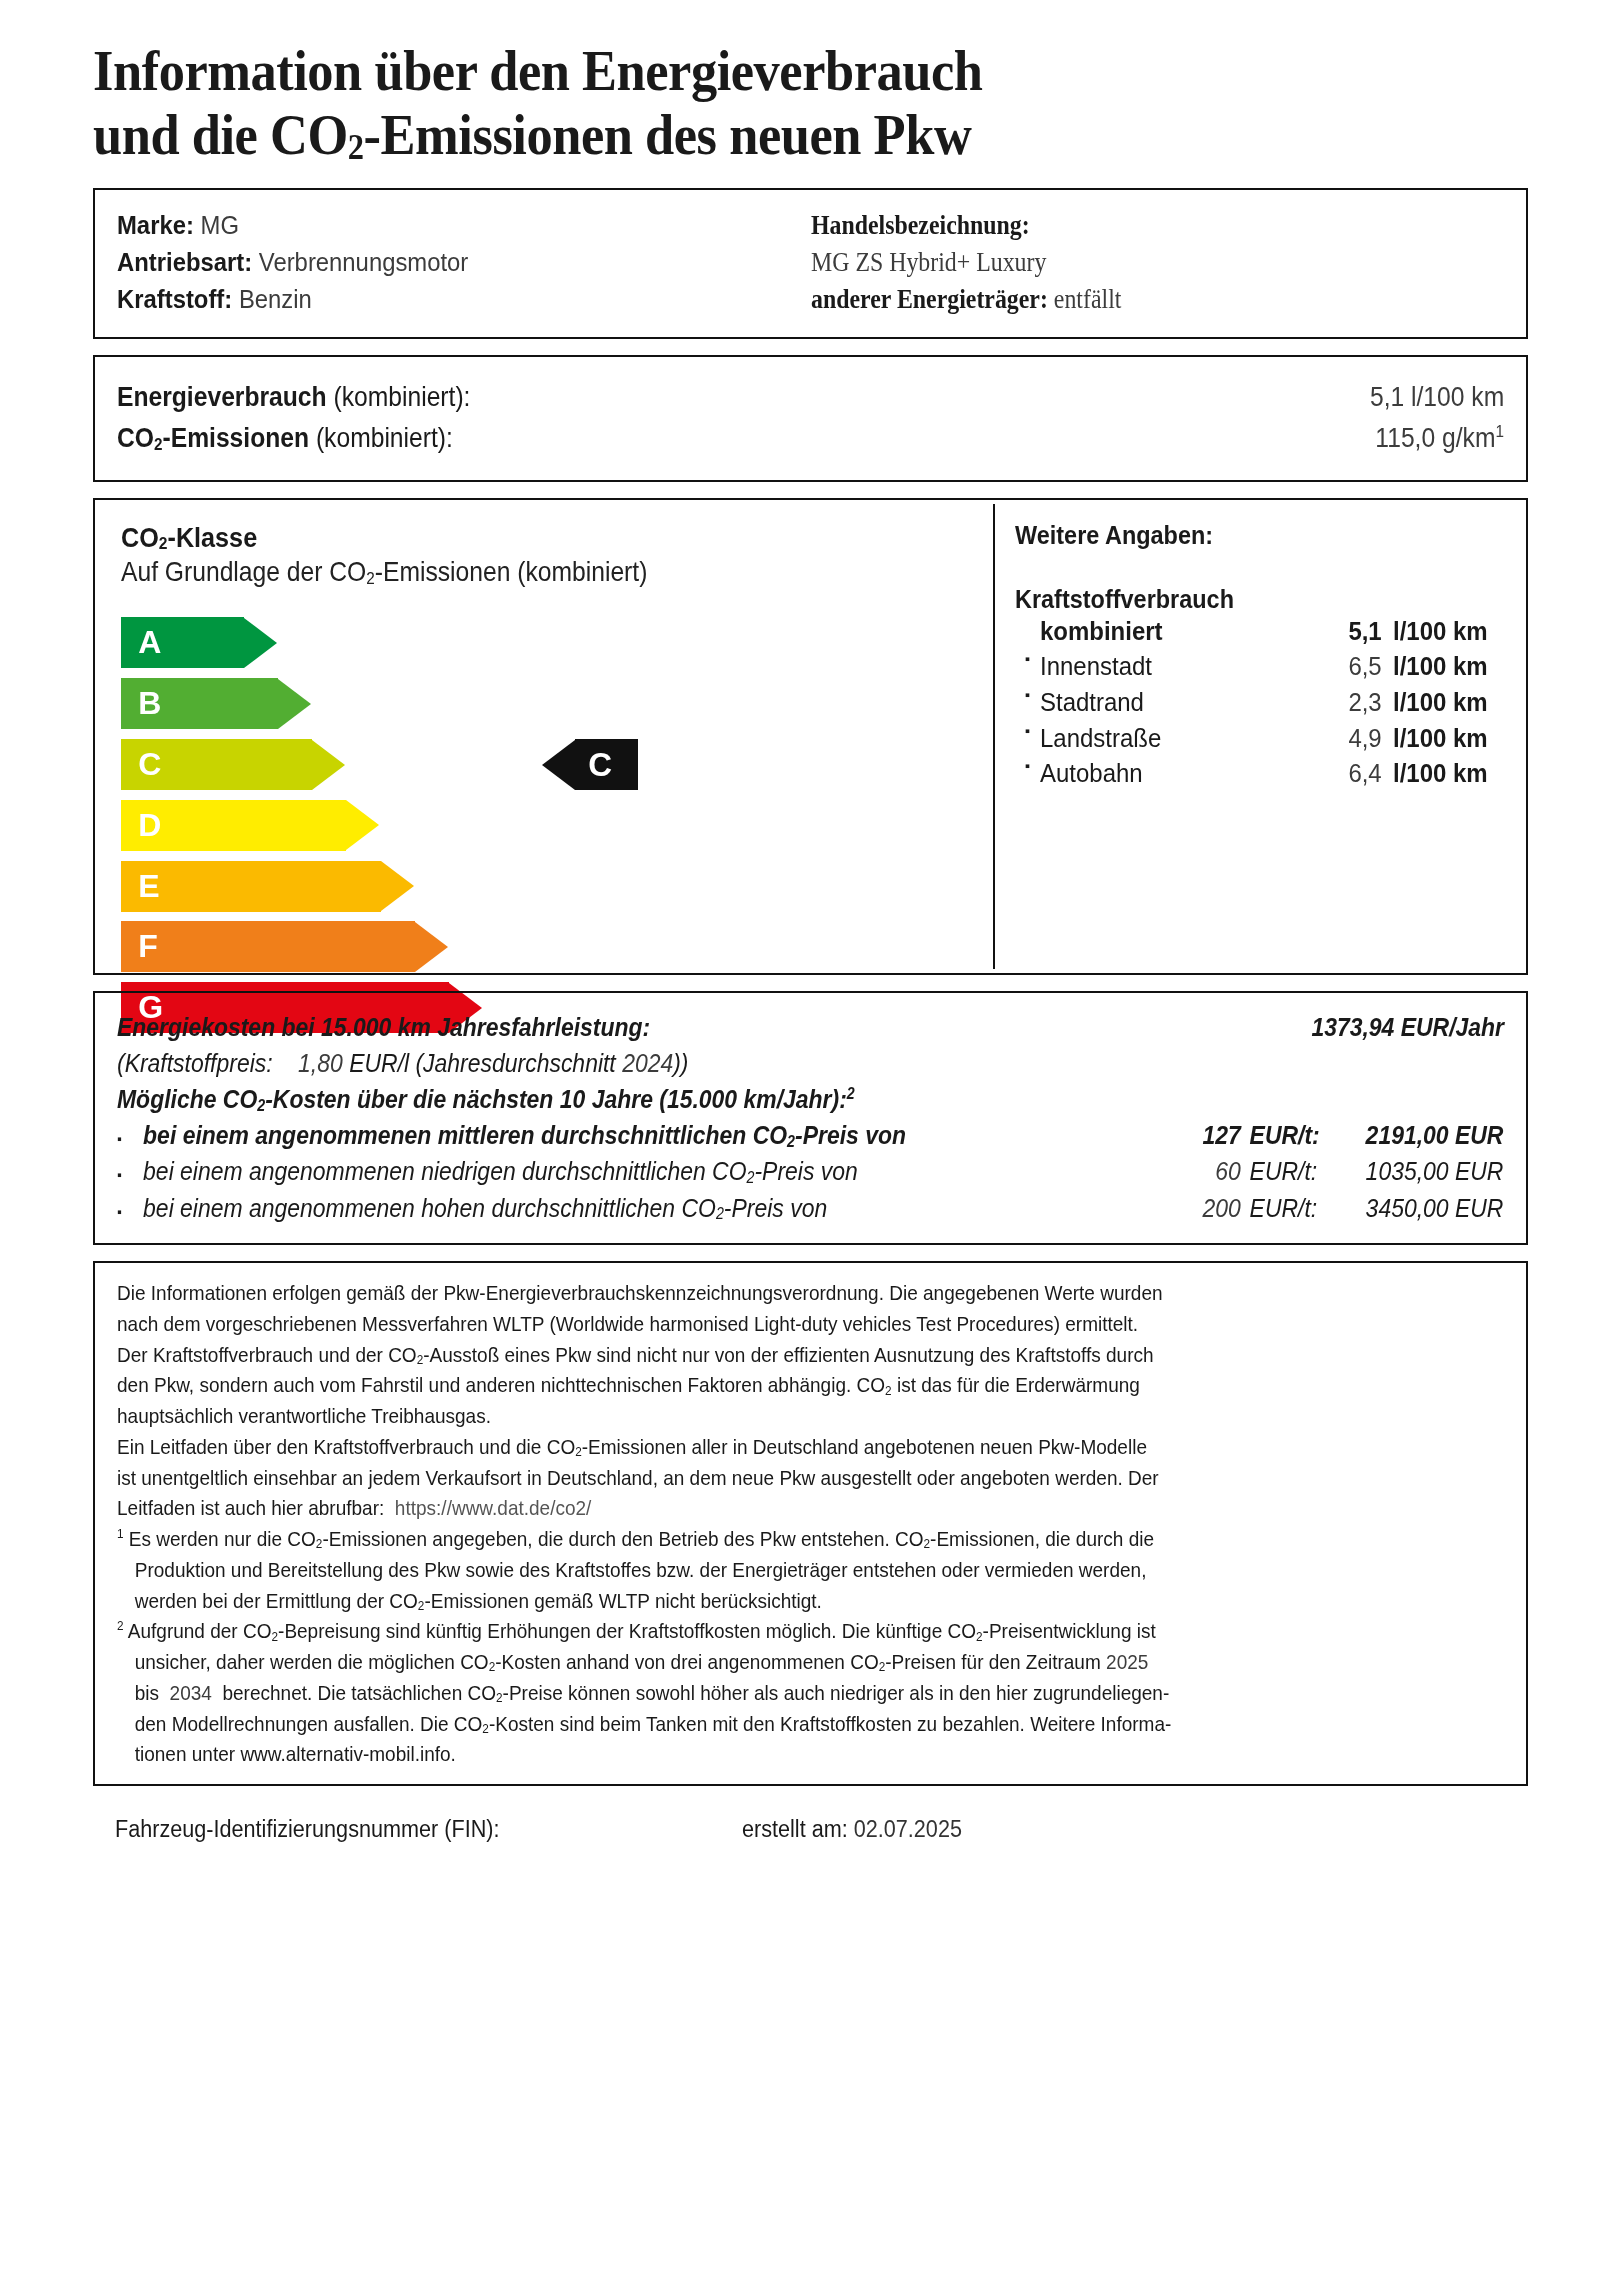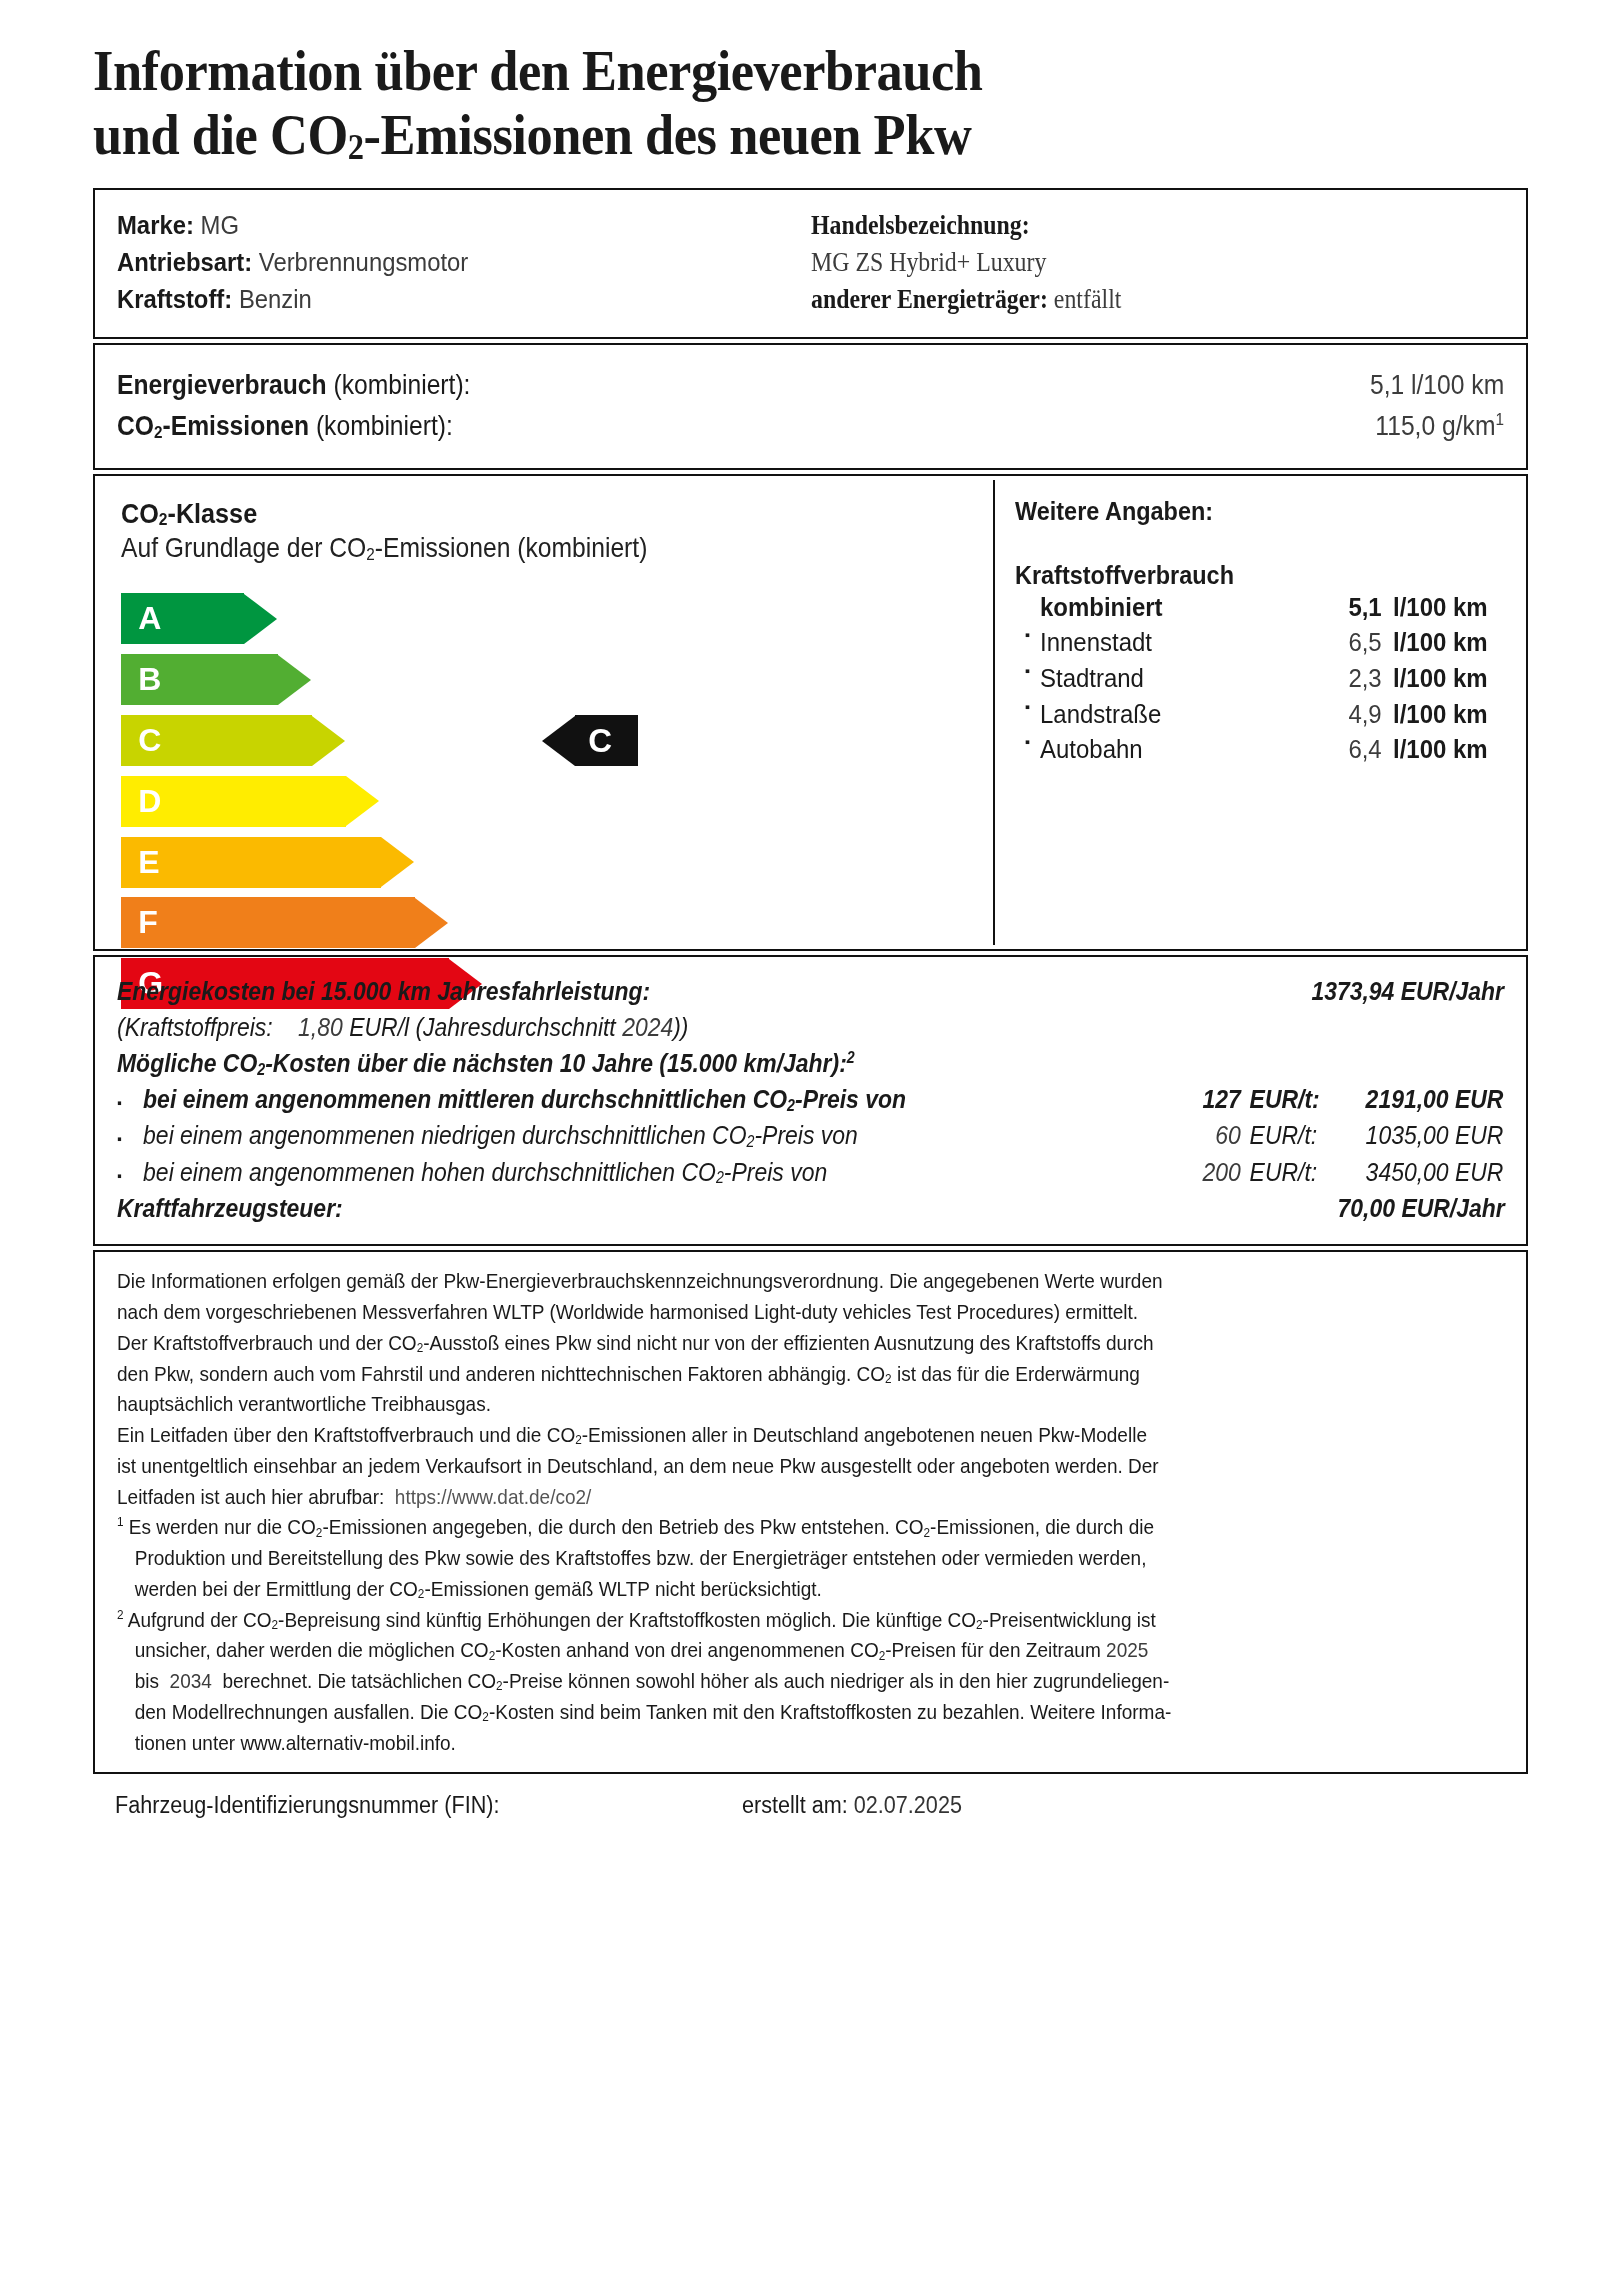--- a/index.html
+++ b/index.html
@@ -27,21 +27,21 @@
     transform-origin:left center;
     margin:0 0 21.6px 0;
     white-space:nowrap;
   }
   .title sub{font-size:0.62em;vertical-align:baseline;position:relative;top:0.16em;}
 
   
   .box{
     border:2.9px solid #111;
     box-sizing:border-box;
-    margin-bottom:4px;
+    margin-bottom:16px;
     position:relative;
   }
   .cond{transform:scaleX(0.90);transform-origin:left center;white-space:nowrap;}
   b,strong,.bd{font-weight:bold;}
   .lt{color:#3c3c3c;font-weight:normal;}
 
   
   .vbox{padding:16.7px 21.6px 18.6px 21.6px;}
   .vrow{display:flex;font-size:26.5px;line-height:1.42;}
   .vleft{width:50%;}
@@ -284,24 +284,20 @@
           <span class="am">1035,00 EUR</span>
         </div>
         <div class="bullrow">
           <span class="bl">▪</span>
           <span class="tx">bei einem angenommenen hohen durchschnittlichen CO<sub>2</sub>-Preis von</span>
           <span class="pr lt">200</span>
           <span class="ut">EUR/t:</span>
           <span class="am">3450,00 EUR</span>
         </div>
       </div>
-    <div class="crow2">
-      <div class="l bd">Kraftfahrzeugsteuer:</div>
-      <div class="r">70,00 EUR/Jahr</div>
-    </div>
   </div>
 
   <div class="box legal">
     <p>Die Informationen erfolgen gemäß der Pkw-Energieverbrauchskennzeichnungsverordnung. Die angegebenen Werte wurden</p>
     <p>nach dem vorgeschriebenen Messverfahren WLTP (Worldwide harmonised Light-duty vehicles Test Procedures) ermittelt.</p>
     <p><span>Der Kraftstoffverbrauch und der CO</span><sub>2</sub><span>-Ausstoß eines Pkw sind nicht nur von der effizienten Ausnutzung des Kraftstoffs durch</span></p>
     <p><span>den Pkw, sondern auch vom Fahrstil und anderen nichttechnischen Faktoren abhängig. CO</span><sub>2</sub><span> ist das für die Erderwärmung</span></p>
     <p>hauptsächlich verantwortliche Treibhausgas.</p>
     <p><span>Ein Leitfaden über den Kraftstoffverbrauch und die CO</span><sub>2</sub><span>-Emissionen aller in Deutschland angebotenen neuen Pkw-Modelle</span></p>
     <p>ist unentgeltlich einsehbar an jedem Verkaufsort in Deutschland, an dem neue Pkw ausgestellt oder angeboten werden. Der</p>

